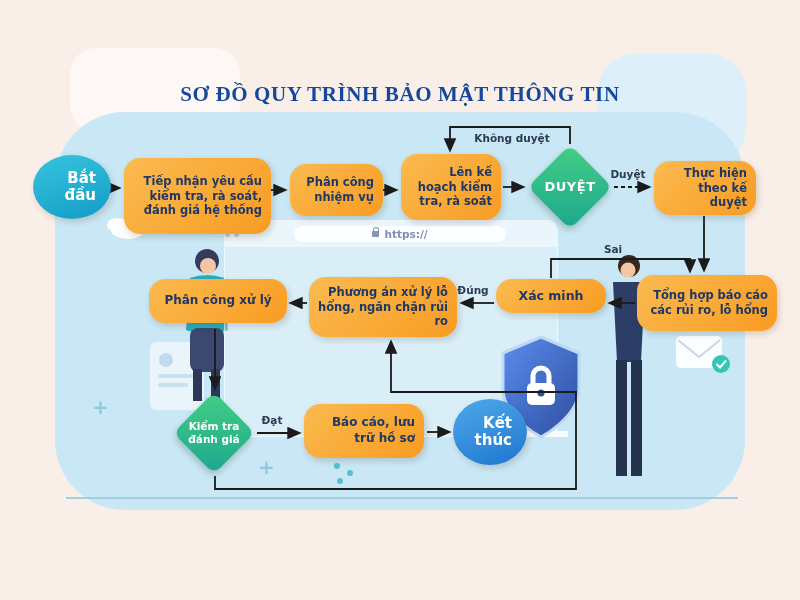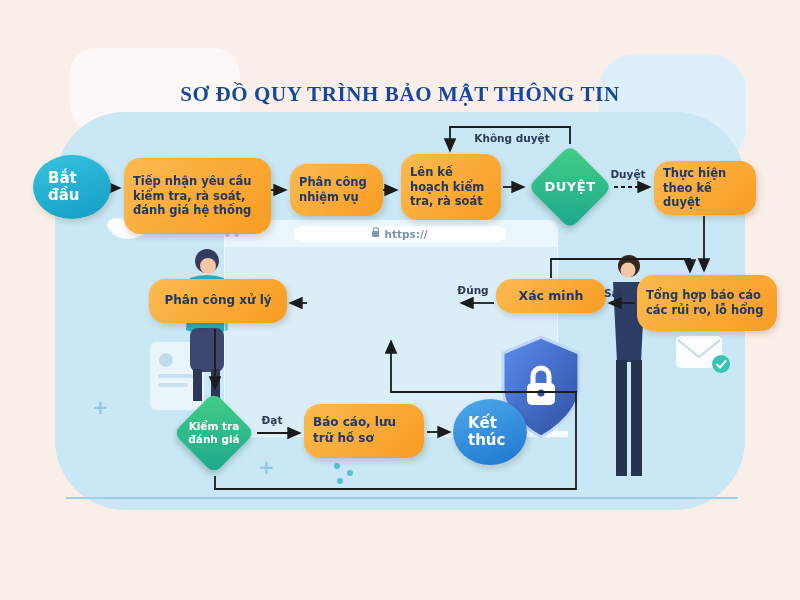--- a/index.html
+++ b/index.html
@@ -38,21 +38,21 @@
     border:1.5px solid #8296B5;border-bottom:none;border-radius:3px 3px 0 0;}
   .ssl-text{position:absolute;left:478px;top:398px;font-size:42px;font-weight:bold;
     color:rgba(255,255,255,0.85);letter-spacing:3px;z-index:1;}
   .shield-svg{position:absolute;left:497px;top:333px;z-index:1;}
 
   
   .edges-svg{position:absolute;left:0;top:0;z-index:2;}
 
   
   .node{position:absolute;z-index:3;display:flex;align-items:center;justify-content:center;
-    text-align:left;font-weight:bold;color:#1F3864;box-sizing:border-box;
+    text-align:right;font-weight:bold;color:#1F3864;box-sizing:border-box;
     box-shadow:2px 3px 6px rgba(60,40,10,0.18);}
   .box{background:linear-gradient(135deg,#FBBA50 0%,#F89C22 100%);border-radius:16px;
     font-size:11.5px;line-height:1.3;padding:4px 9px;}
   .terminal{border-radius:50%;color:#ffffff;font-size:15px;line-height:1.15;padding:0 15px;}
   .start-node{background:linear-gradient(160deg,#36C4DE 0%,#149CC6 100%);}
   .end-node{background:linear-gradient(160deg,#4FA9E9 0%,#1E76D0 100%);}
   .diamond{position:absolute;z-index:3;transform:rotate(45deg);border-radius:9px;
     background:linear-gradient(135deg,#43CE85 0%,#1CA78E 100%);
     box-shadow:2px 3px 6px rgba(20,60,40,0.25);}
   .diamond-label{position:absolute;z-index:4;color:#fff;font-weight:bold;text-align:center;
@@ -186,29 +186,30 @@
 
   <div class="diamond" style="left:540px;top:157px;width:60px;height:60px;"></div>
   <div class="diamond-label" style="left:530px;top:179px;width:80px;height:16px;font-size:13px;letter-spacing:.5px;">DUYỆT</div>
 
   <div class="node box" style="left:654px;top:161px;width:102px;height:54px;">Thực hiện theo kế duyệt</div>
 
   <div class="node box" style="left:637px;top:275px;width:140px;height:56px;">Tổng hợp báo cáo các rủi ro, lỗ hổng</div>
 
   <div class="node box" style="left:496px;top:279px;width:110px;height:34px;font-size:12.5px;">Xác minh</div>
 
+  <div class="node box" style="left:309px;top:277px;width:148px;height:60px;">Phương án xử lý lỗ hổng, ngăn chặn rủi ro</div>
 
   <div class="node box" style="left:149px;top:279px;width:138px;height:44px;font-size:12px;">Phân công xử lý</div>
 
   <div class="diamond" style="left:185px;top:404px;width:58px;height:58px;"></div>
   <div class="diamond-label" style="left:182px;top:418px;width:64px;height:30px;font-size:10.5px;">Kiểm tra đánh giá</div>
 
   <div class="node box" style="left:304px;top:404px;width:120px;height:54px;font-size:12px;">Báo cáo, lưu trữ hồ sơ</div>
 
   <div class="node terminal end-node" style="left:453px;top:399px;width:74px;height:66px;">Kết thúc</div>
 
   <div class="edge-label" style="left:466px;top:132px;width:92px;">Không duyệt</div>
   <div class="edge-label" style="left:606px;top:168px;width:44px;">Duyệt</div>
-  <div class="edge-label" style="left:598px;top:243px;width:30px;margin-top:44px;">Sai</div>
+  <div class="edge-label" style="left:598px;top:243px;width:30px;">Sai</div>
   <div class="edge-label" style="left:455px;top:284px;width:36px;">Đúng</div>
   <div class="edge-label" style="left:256px;top:414px;width:32px;">Đạt</div>
 
 </div>
 
 </body></html>

